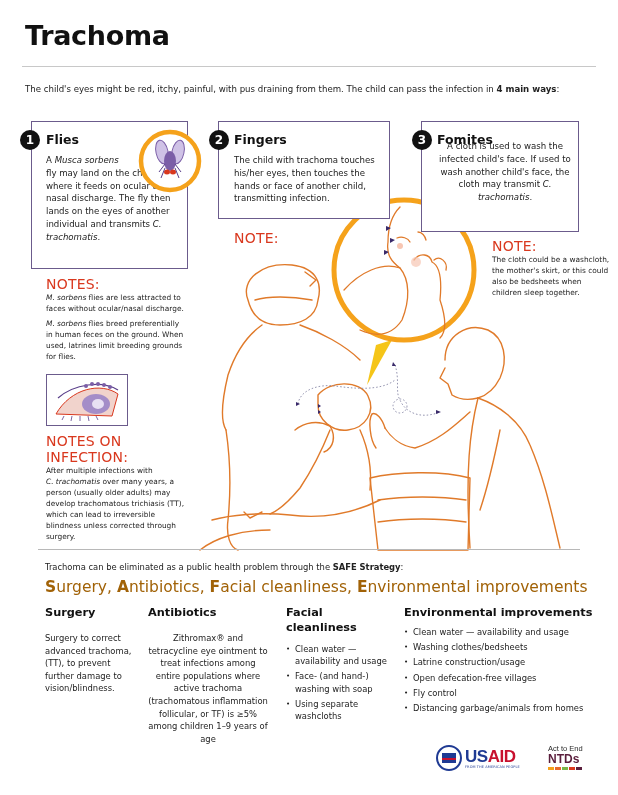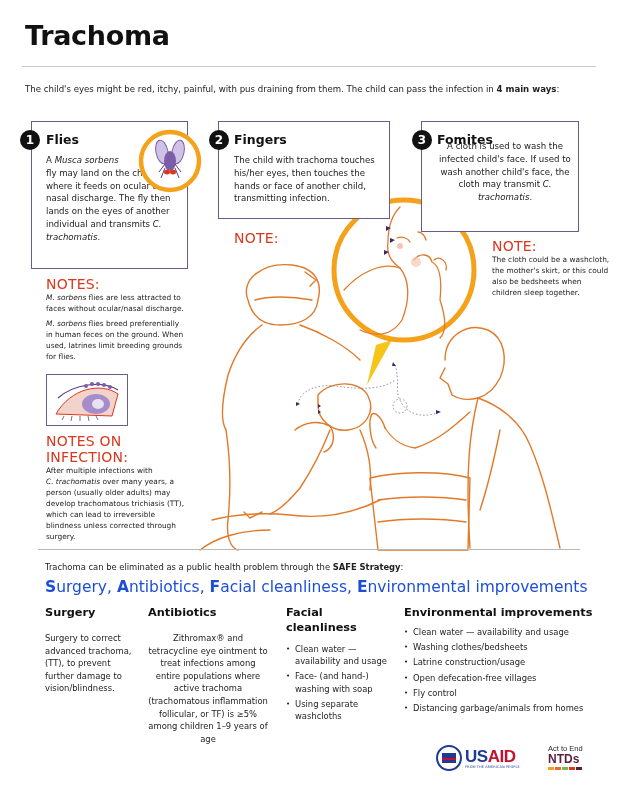--- a/index.html
+++ b/index.html
@@ -19,21 +19,21 @@
   .way-title { font-size: 12.5px; font-weight: bold; color: #111; }
   .way-text { font-size: 8.6px; line-height: 12.8px; color: #222; }
 
   .note-head { font-size: 14px; font-weight: normal; color: #d9381e; letter-spacing: 0.2px; }
   .note-text { font-size: 7.4px; line-height: 11px; color: #222; }
   .note-text i { font-style: italic; }
 
   .rule2 { left: 38px; top: 549px; width: 542px; height: 1px; background: #b8b8b8; }
   .safe-intro { left: 45px; top: 562px; font-size: 8.4px; color: #222; }
   .safe-intro b { font-weight: bold; }
-  .safe-headline { left: 45px; top: 578px; font-size: 15.5px; color: #1d4ed8; }
+  .safe-headline { left: 45px; top: 578px; font-size: 15.5px; color: #a16207; }
   .safe-headline b { font-weight: bold; }
 
   .col-head { font-size: 11.3px; font-weight: bold; color: #111; line-height: 15px; }
   .col-text { font-size: 8.4px; line-height: 12.6px; color: #222; }
   ul.bul { list-style: none; }
   ul.bul li { font-size: 8.4px; line-height: 12.2px; color: #222; padding-left: 9px; position: relative; margin-bottom: 3px; }
   ul.bul li::before { content: "•"; position: absolute; left: 0; top: 0; font-size: 7px; }
 </style>
 </head>
 <body>

